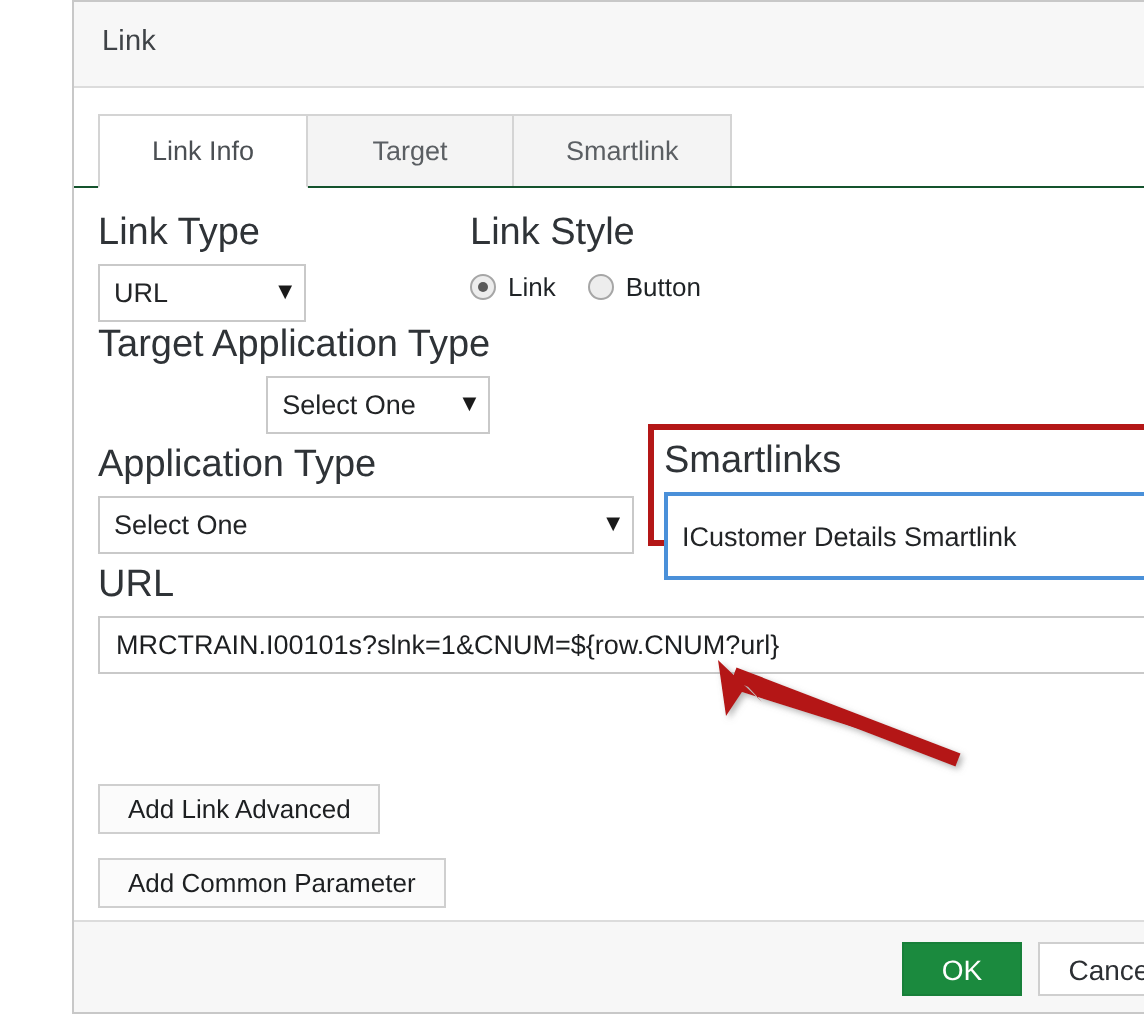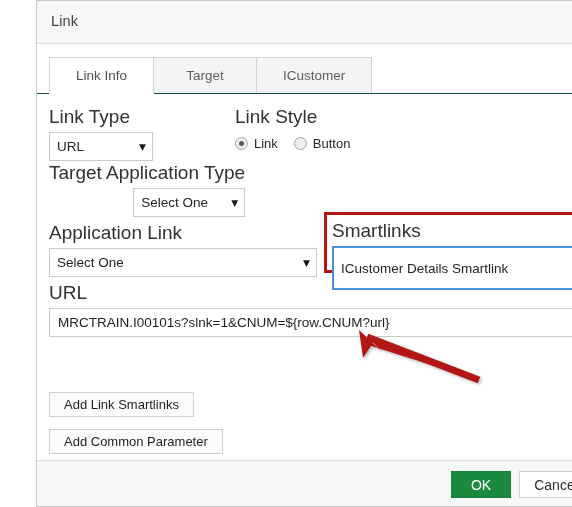--- a/index.html
+++ b/index.html
@@ -259,21 +259,21 @@
   </div>
 
   <div class="tabstrip">
     <div class="tab active">
       <span>Link Info</span>
     </div>
     <div class="tab">
       <span>Target</span>
     </div>
     <div class="tab">
-      <span>ICustomer</span>
+      <span>Smartlink</span>
     </div>
   </div>
 
   <div class="body">
 
     <div class="row1">
 
       <div class="linktype-block">
         <label class="field-label">Link Type</label>
         <div class="select-wrap">
@@ -304,21 +304,21 @@
             <span>Select One</span>
           </div>
           <span class="caret">▼</span>
         </div>
       </div>
     </div>
 
     <div class="row3">
 
       <div class="applist-block">
-        <label class="field-label">Application Link</label>
+        <label class="field-label">Application Type</label>
         <div class="select-wrap">
           <div class="ctrl-select applist-select">
             <span>Select One</span>
           </div>
           <span class="caret">▼</span>
         </div>
       </div>
 
       <div class="smartlinks-highlight"></div>
 
@@ -335,21 +335,21 @@
     </div>
 
     <div class="row4">
       <div class="url-block">
         <label class="field-label">URL</label>
         <input class="url-input" type="text" value="MRCTRAIN.I00101s?slnk=1&amp;CNUM=${row.CNUM?url}" style="">
       </div>
     </div>
 
     <div class="actions">
-      <button class="act-btn">Add Link Smartlinks</button>
+      <button class="act-btn">Add Link Advanced</button>
       <button class="act-btn">Add Common Parameter</button>
       <button class="act-btn">Remove Existing Link</button>
     </div>
 
   </div>
 
   <svg class="annotation-arrow" viewBox="0 0 160 70">
     <defs>
       <filter id="ashadow" x="-30%" y="-30%" width="170%" height="170%">
         <feDropShadow dx="1.5" dy="1.5" stdDeviation="1.6" flood-color="#777" flood-opacity="0.55"></feDropShadow>

